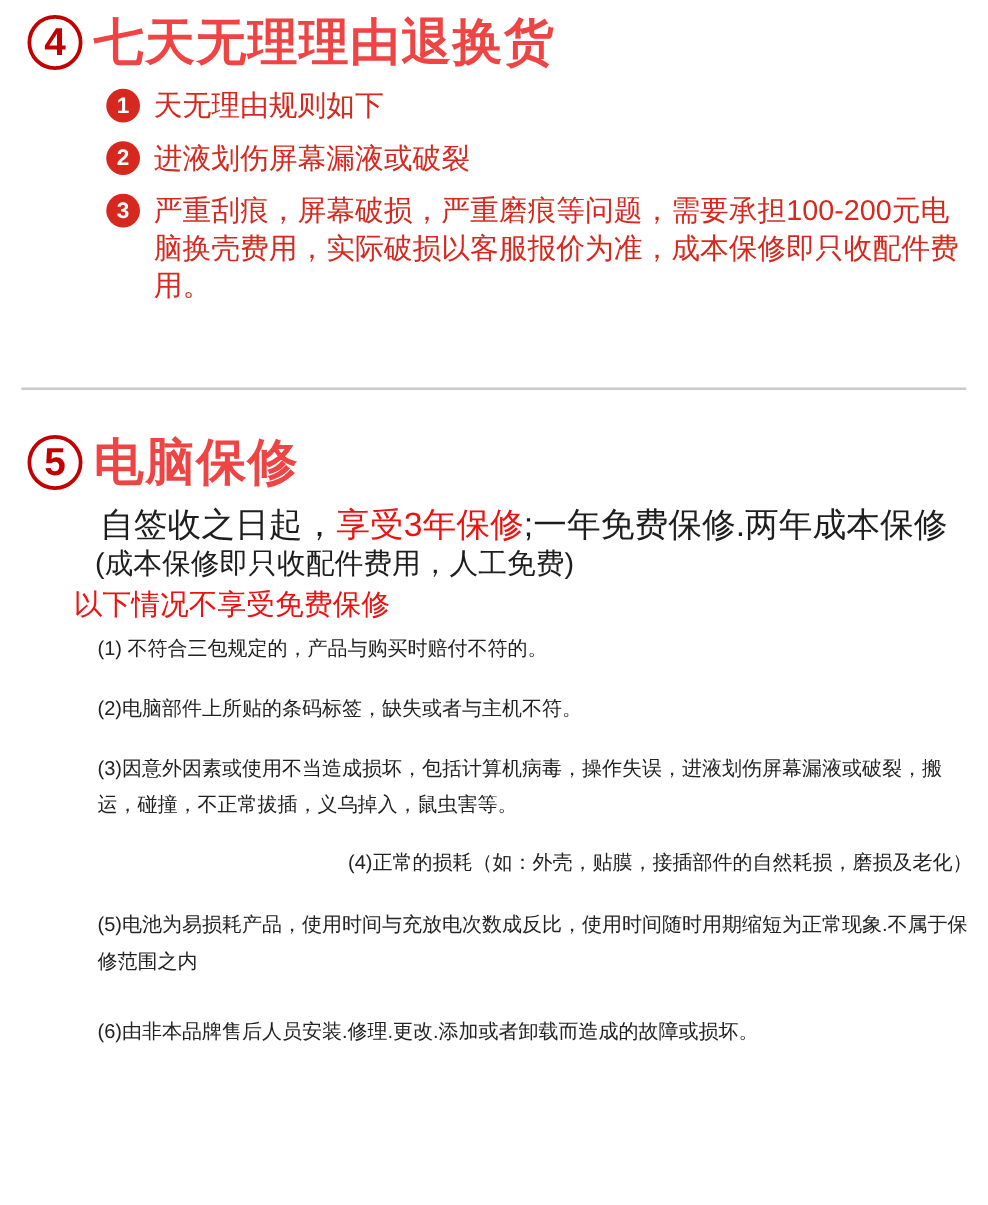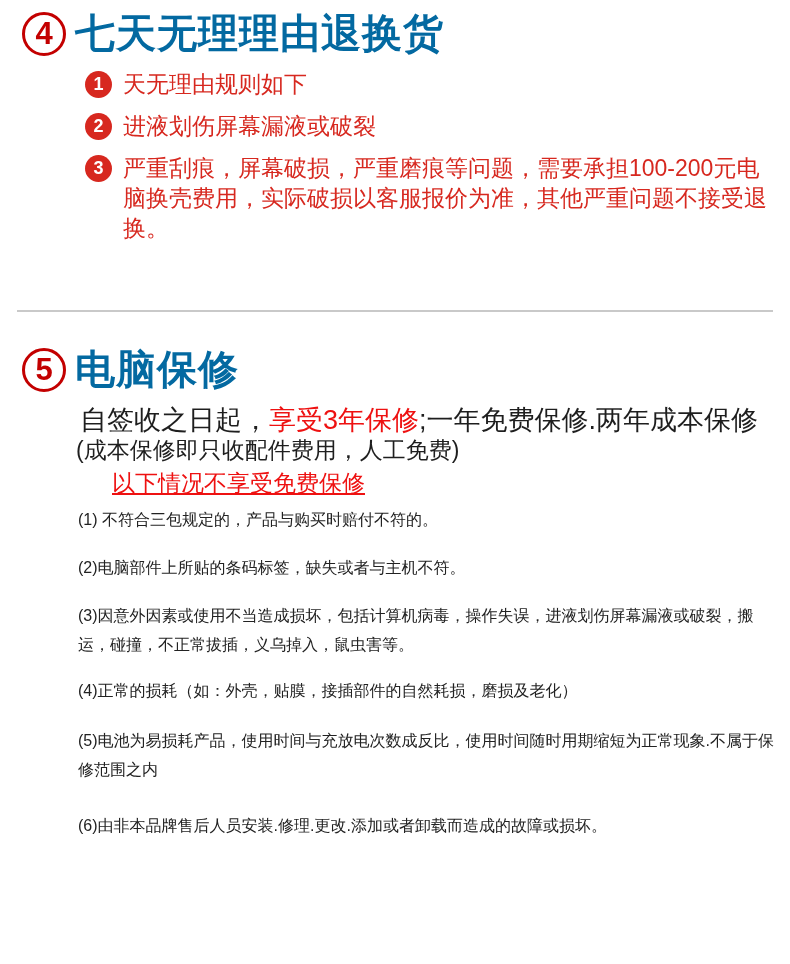--- a/index.html
+++ b/index.html
@@ -13,21 +13,21 @@
   .big-seven { color:#ee1111; font-size:30px; line-height:1; font-weight:500; }
 
   
   .sec-header { display:flex; align-items:center; gap:9px; padding-left:22px; }
   .badge-outline {
     width:44px; height:44px; flex-shrink:0;
     border:3px solid #c30000; border-radius:50%;
     color:#c30000; font-size:31px; font-weight:bold;
     display:flex; align-items:center; justify-content:center;
   }
-  .sec-title { font-size:40px; font-weight:bold; color:#0369a1; letter-spacing:1px; }
+  .sec-title { font-size:40px; font-weight:bold; color:#ef4444; letter-spacing:1px; }
 
   
   .sec4-header { padding-top:6px; }
   .sec4-intro { margin:4px 0 0 75px; font-size:23px; line-height:28px; color:#1e1e1e; }
   .sec4-items { margin-top:0; }
   .s4item { display:flex; align-items:flex-start; gap:11px; margin:12px 0 0 85px; }
   .s4item.first { margin-top:8px; }
   .badge-solid {
     width:27px; height:27px; flex-shrink:0; margin-top:2px;
     background:#d7281f; border-radius:50%;
@@ -35,25 +35,25 @@
     display:flex; align-items:center; justify-content:center;
   }
   .s4item .txt { font-size:23px; line-height:30px; color:#d7281f; font-weight:500; max-width:655px; }
 
   .divider { height:2px; background:#c9c9c9; margin:67px 17px 0 17px; }
 
   
   .sec5-header { margin-top:30px; }
   .sec5-line1 { margin:8px 0 0 80px; font-size:27px; line-height:30px; }
   .sec5-line2 { margin:0 0 0 76px; font-size:23px; line-height:30px; }
-  .sec5-line3 { margin:4px 0 0 112px; font-size:23px; line-height:28px; color:#ee1111; font-weight:500;text-decoration:underline; }
+  .sec5-line3 { margin:4px 0 0 59px; font-size:23px; line-height:28px; color:#ee1111; font-weight:500; }
 
   .witem { margin:19px 0 0 78px; font-size:16px; line-height:29px; color:#222222; max-width:700px; }
   .witem.w1 { margin-top:8px; }
-  .witem.w4 { margin-top:17px; }
+  .witem.w4 { margin-top:17px;text-align:right; }
   .witem.w5 { margin-top:21px; }
   .witem.w6 { margin-top:27px; }
 </style>
 </head>
 <body>
 
 <div>
   <div class="sec-header sec4-header">
     <div class="badge-outline">4</div>
     <div class="sec-title">七天无理理由退换货</div>
@@ -64,21 +64,21 @@
     <div class="s4item first">
       <div class="badge-solid">1</div>
       <div class="txt">天无理由规则如下</div>
     </div>
     <div class="s4item">
       <div class="badge-solid">2</div>
       <div class="txt">进液划伤屏幕漏液或破裂</div>
     </div>
     <div class="s4item">
       <div class="badge-solid">3</div>
-      <div class="txt">严重刮痕，屏幕破损，严重磨痕等问题，需要承担100-200元电脑换壳费用，实际破损以客服报价为准，其他严重问题不接受退换。</div>
+      <div class="txt">严重刮痕，屏幕破损，严重磨痕等问题，需要承担100-200元电脑换壳费用，实际破损以客服报价为准，成本保修即只收配件费用。</div>
     </div>
   </div>
 </div>
 
 <div class="divider"></div>
 
 <div>
   <div class="sec-header sec5-header">
     <div class="badge-outline">5</div>
     <div class="sec-title">电脑保修</div>

